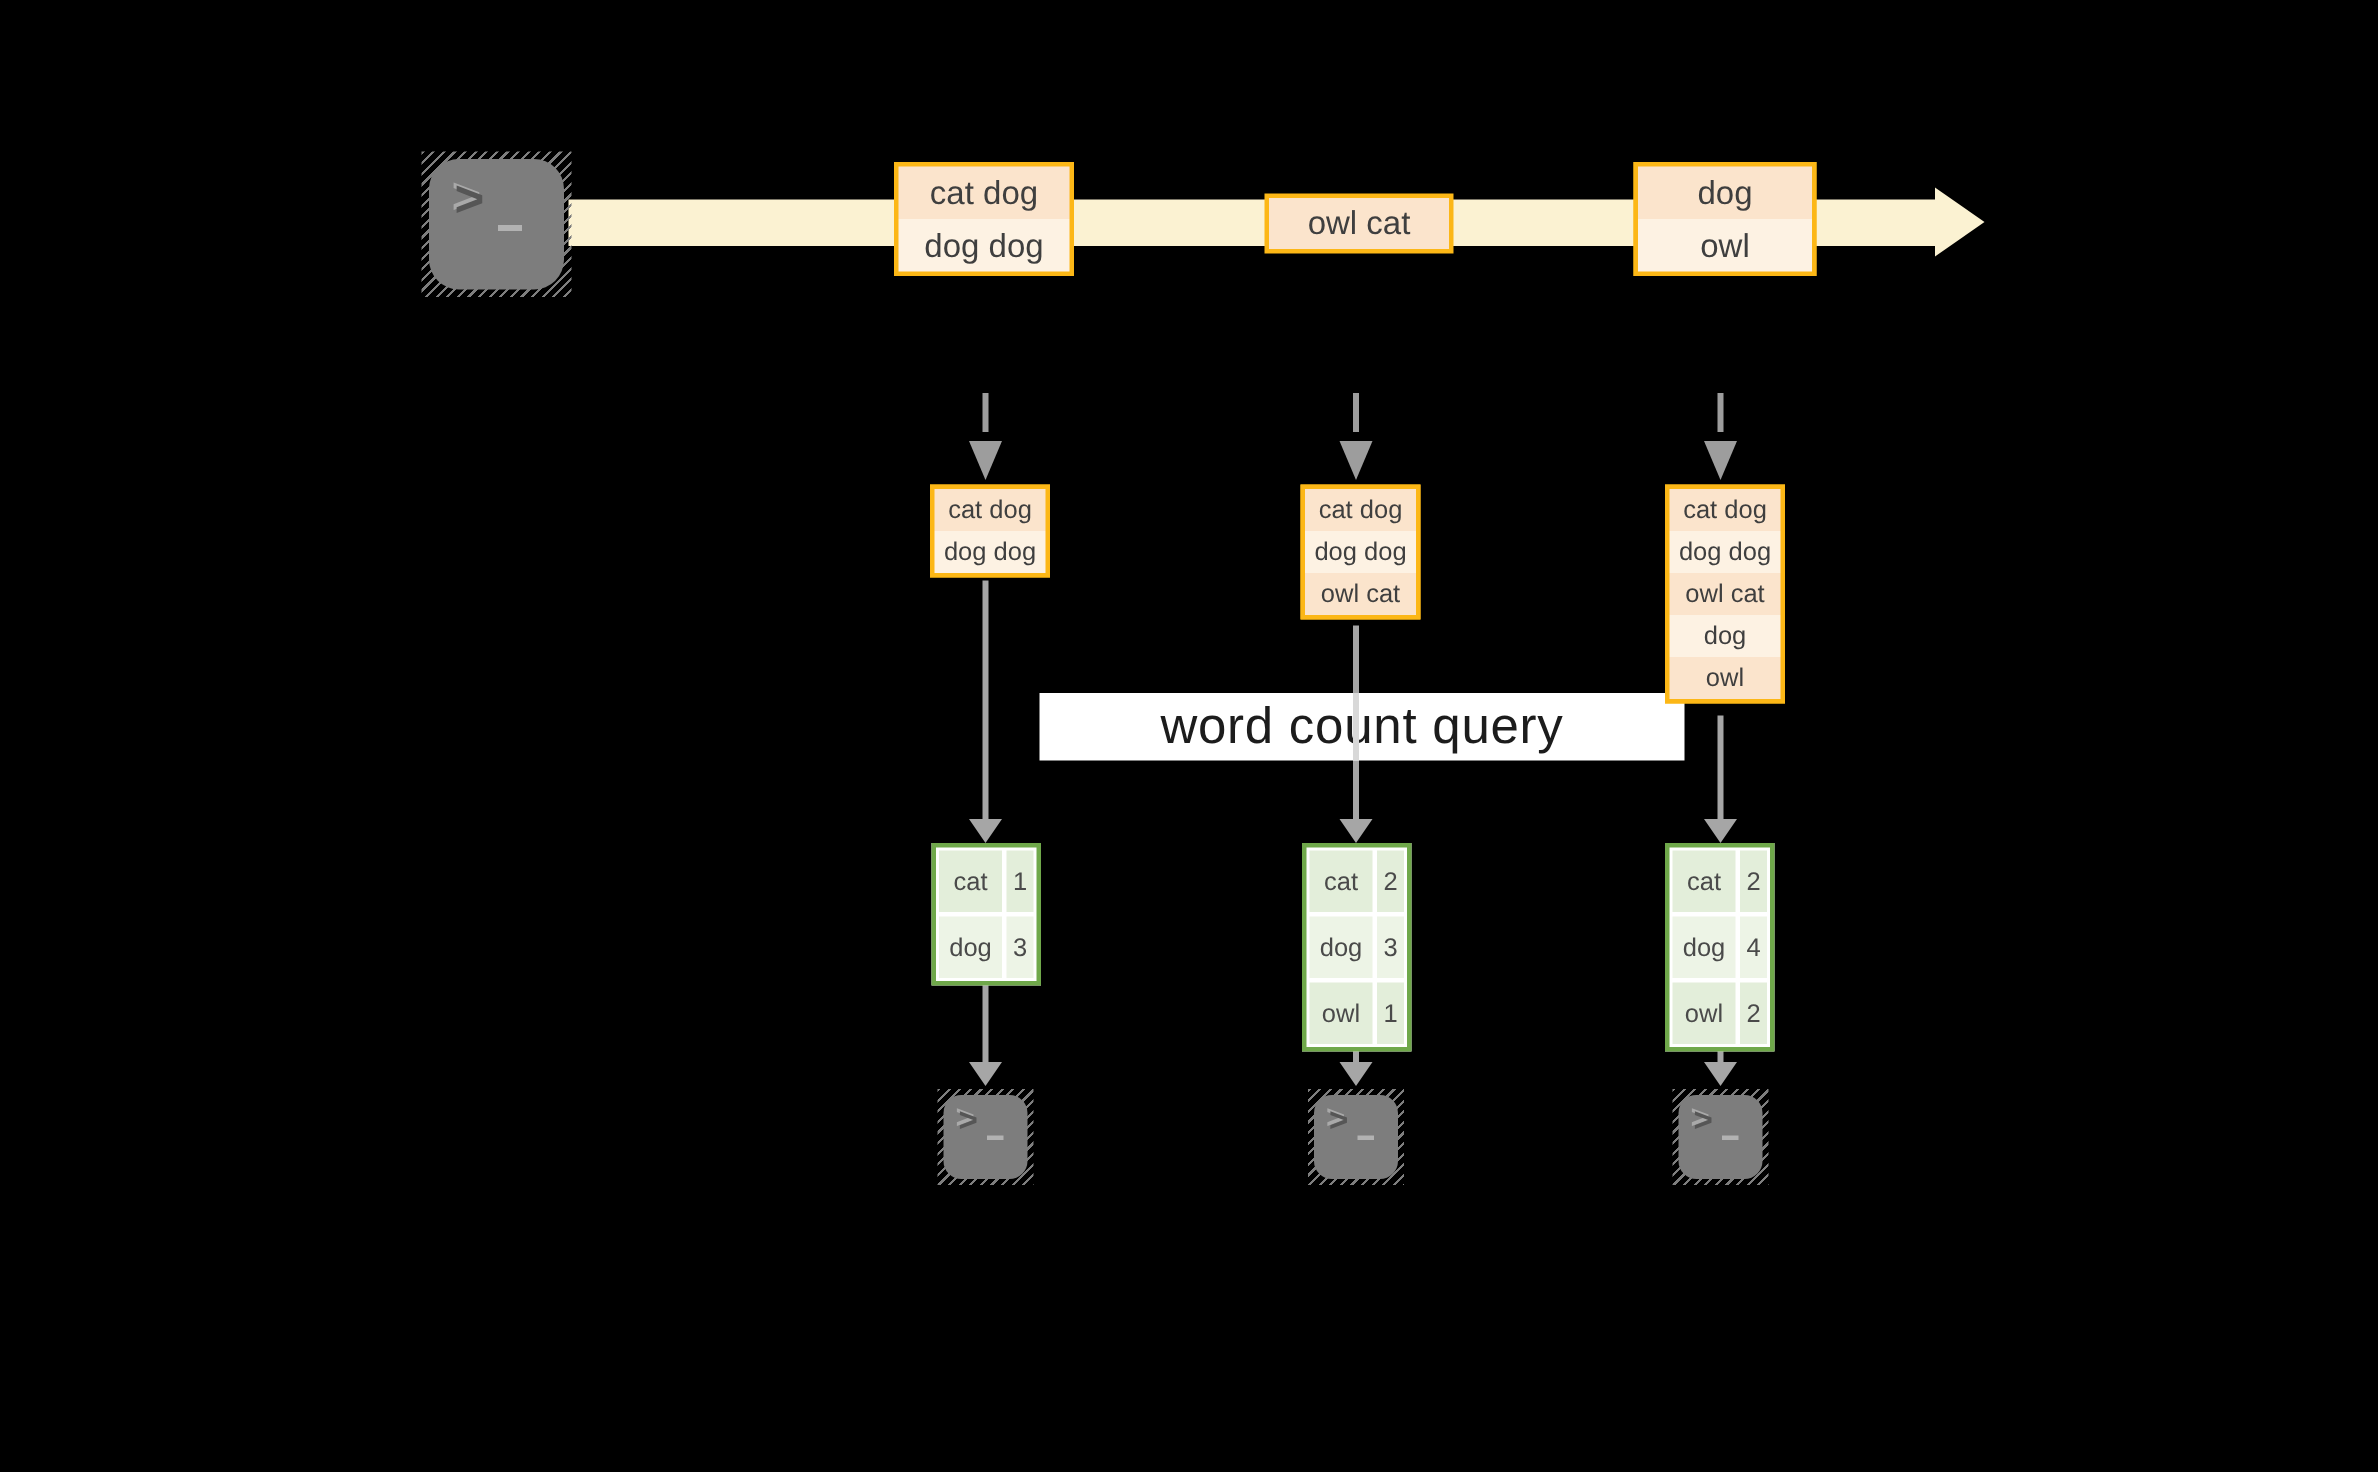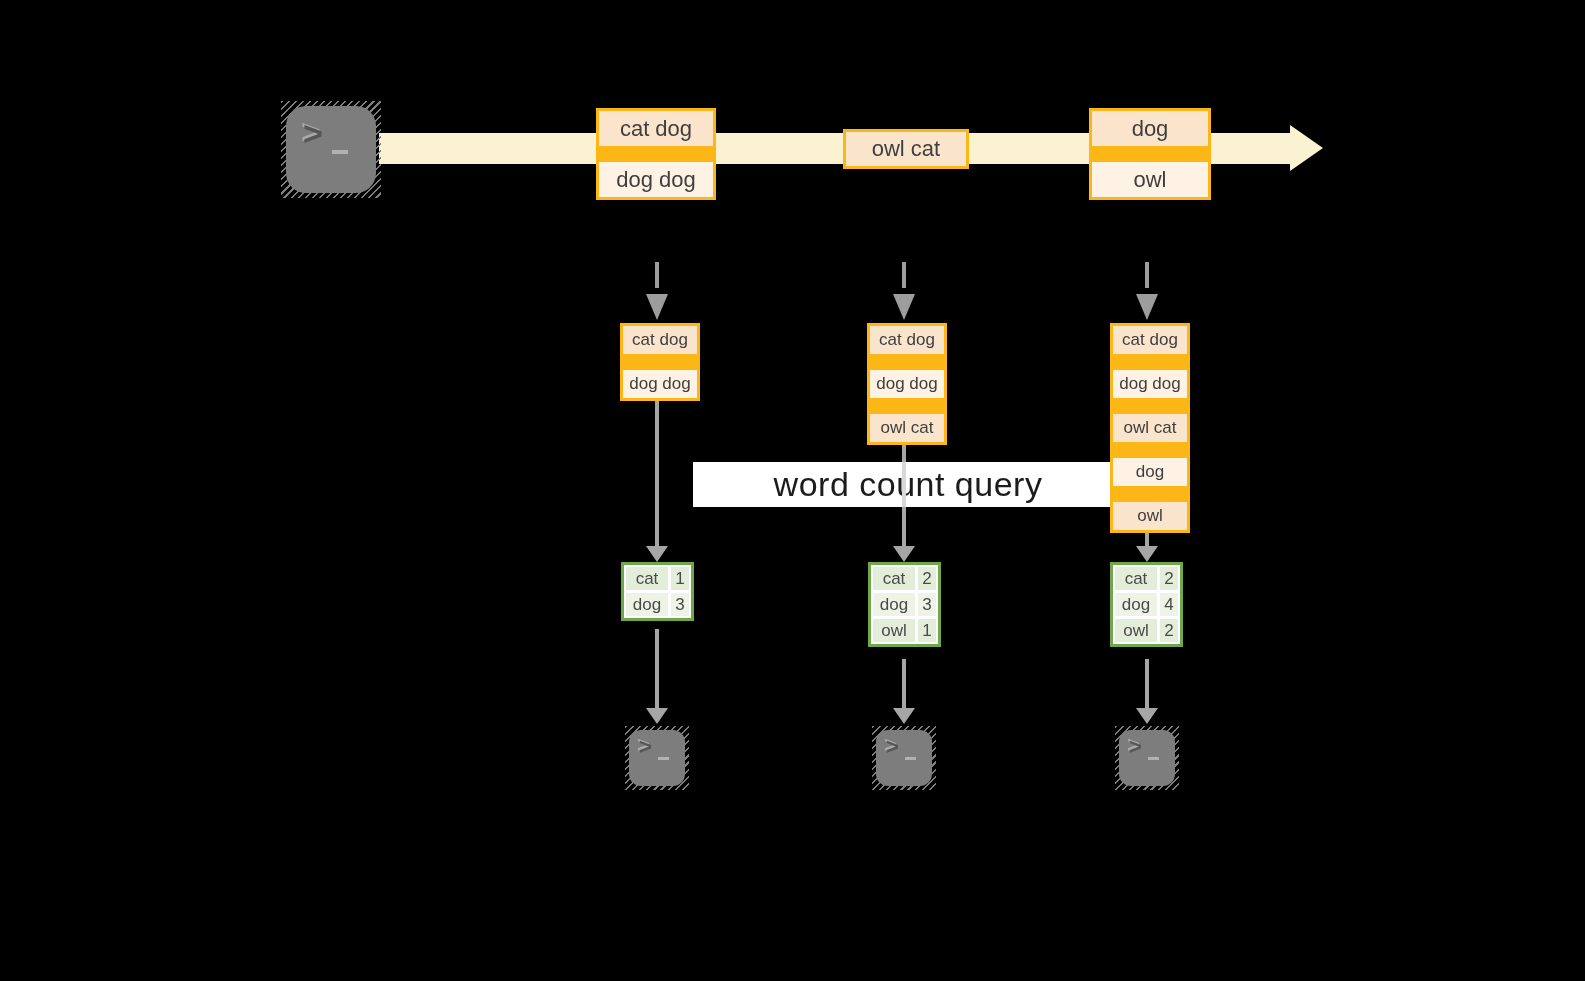--- a/index.html
+++ b/index.html
@@ -7,41 +7,41 @@
     position:relative;width:1585px;height:981px;background:#000;overflow:hidden;
     font-family:"Liberation Sans","DejaVu Sans",sans-serif;
   }
   
   .band{position:absolute;left:379px;top:133px;width:911px;height:31px;background:#fbf2d2;z-index:1;}
   .band-head{position:absolute;left:1290px;top:125px;width:0;height:0;z-index:1;
     border-top:23px solid transparent;border-bottom:23px solid transparent;border-left:33px solid #fbf2d2;}
   
   .obox{position:absolute;border:3px solid #fcb716;display:flex;flex-direction:column;z-index:2;background:#fcb716;}
   .orow{display:flex;align-items:center;justify-content:center;color:#3f3f3f;}
-  .orow + .orow{margin-top:16px;}
+  .orow + .orow{margin-top:0;}
   .row-lg{height:35px;font-size:22px;}
   .row-sm{height:28px;font-size:17px;}
   .peach{background:#fbe4cc;}
   .cream{background:#fdf2e3;}
   
   .vshaft{position:absolute;width:4px;background:#a6a6a6;z-index:1;}
   .vdash{position:absolute;width:4px;background:#9d9d9d;}
   .vhead{position:absolute;width:0;height:0;
     border-left:11px solid transparent;border-right:11px solid transparent;border-top:16px solid #a6a6a6;}
   .vhead-dash{position:absolute;width:0;height:0;
     border-left:11px solid transparent;border-right:11px solid transparent;border-top:26px solid #9d9d9d;}
   
   .query-banner{position:absolute;left:693px;top:462px;width:430px;height:45px;background:#ffffff;z-index:5;
     display:flex;align-items:center;justify-content:center;font-size:34px;font-weight:300;color:#1c1c1c;letter-spacing:.5px;}
   .banner-stripe{position:absolute;left:902px;top:462px;width:4px;height:45px;background:#d8d8d8;z-index:6;}
   .zc3{z-index:7;}
   
   .gtable{position:absolute;border:3px solid #6fa84a;background:#ffffff;padding:2px;z-index:2;
     display:grid;grid-template-columns:42px 18px;gap:3px;}
-  .gcell{height:23px;display:flex;align-items:center;justify-content:center;font-size:17px;color:#4a4a4a;}
+  .gcell{height:41px;display:flex;align-items:center;justify-content:center;font-size:17px;color:#4a4a4a;}
   .ga{background:#e3eeda;}
   .gb{background:#edf4e6;}
   
   .term{position:absolute;z-index:2;
     background:repeating-linear-gradient(135deg,#7e7e7e 0 1.5px,rgba(0,0,0,0) 1.5px 5px);}
   .term-lg{left:281px;top:101px;width:100px;height:97px;}
   .term-sm{width:64px;height:64px;}
   .term-body{position:absolute;background:#7d7d7d;}
   .term-lg .term-body{inset:5px;border-radius:20px;}
   .term-sm .term-body{inset:4px;border-radius:12px;}

